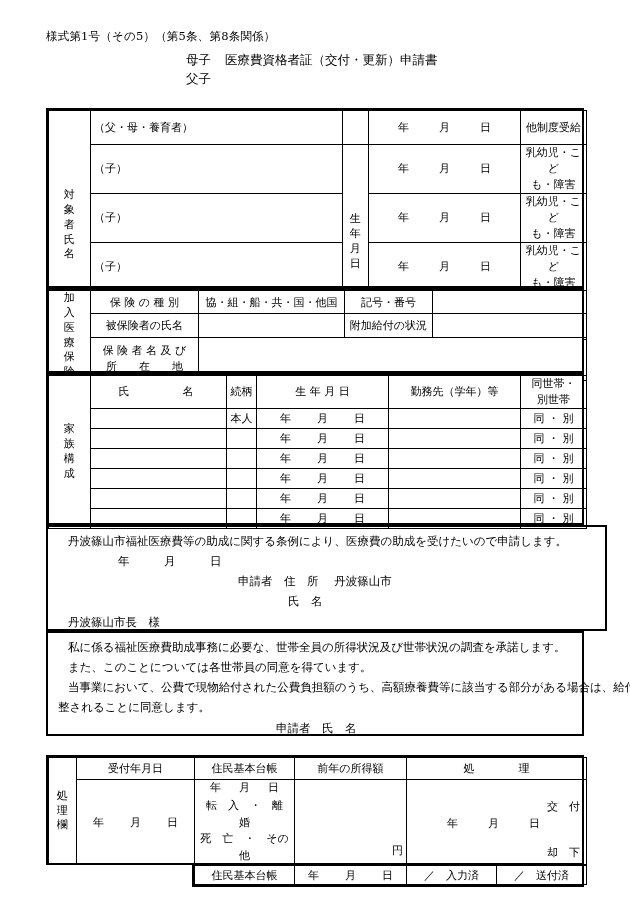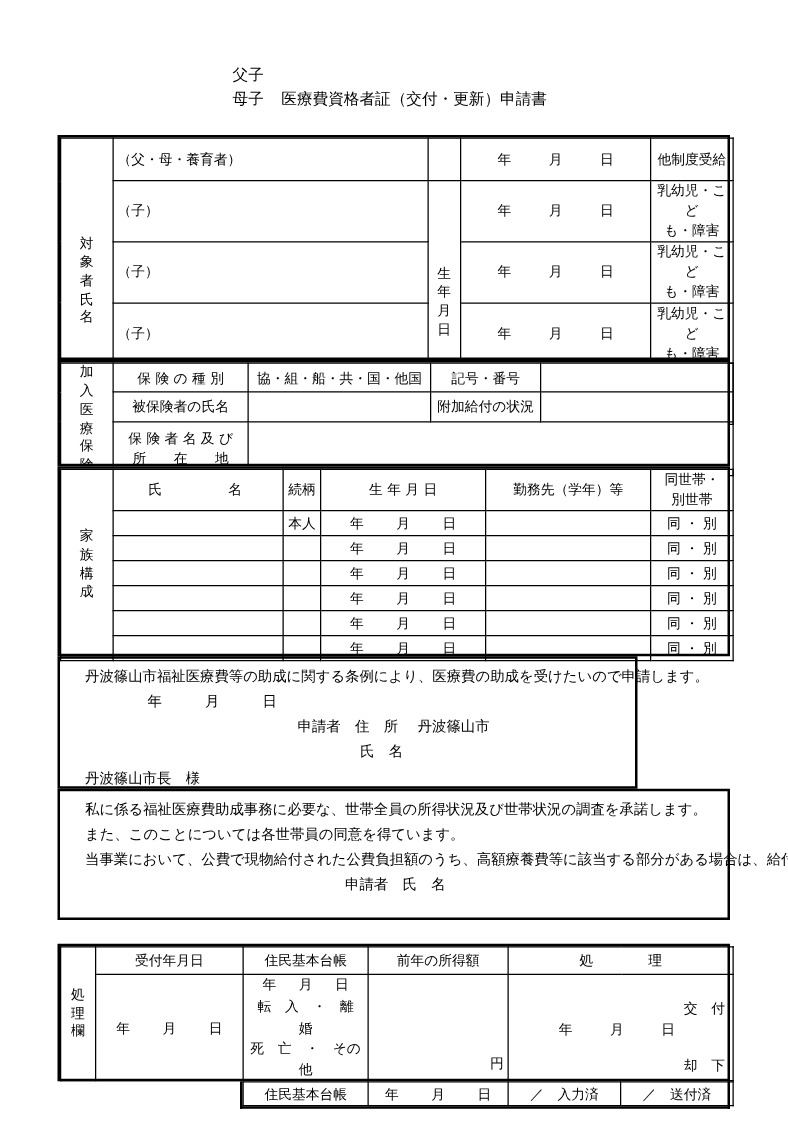--- a/index.html
+++ b/index.html
@@ -106,26 +106,27 @@
   .indent1 { padding-left: 10px; }
   .center-ish { padding-left: 180px; }
   .tel-line { padding-left: 250px; }
   .sig-line { padding-left: 218px; }
 </style>
 </head>
 <body>
 
 <div class="page">
 
+  <div class="form-no">様式第1号（その5）（第5条、第8条関係）</div>
 
   <div class="title-block">
-    <span class="title-line">父子</span>
     <span class="title-line">
       <span>母子</span><span class="main">医療費資格者証（交付・更新）申請書</span>
     </span>
+    <span class="title-line">父子</span>
   </div>
 
   <div class="frame" style="left:46px; top:108px; width:538px; height:180px;">
     <table class="grid">
       <colgroup>
         <col style="width:42px">
         <col style="width:252px">
         <col style="width:26px">
         <col style="width:152px">
         <col style="width:66px">
@@ -369,35 +370,36 @@
               <span>日</span>
             </div>
           </td>
           <td class="l nobot"></td>
           <td class="c noright nobot">同 ・ 別</td>
         </tr>
       </tbody>
     </table>
   </div>
 
-  <div class="textblock" style="left:46px; top:525px; width:464px; height:106px;">
+  <div class="textblock" style="left:46px; top:525px; width:561px; height:106px;">
     <p class="indent1">丹波篠山市福祉医療費等の助成に関する条例により、医療費の助成を受けたいので申請します。</p>
     <p style="padding-left:60px;">年　　　月　　　日</p>
     <p class="center-ish">
       <span>申請者　住　所</span>
       <span style="margin-left:12px;">丹波篠山市</span>
     </p>
     <p style="padding-left:230px;">氏　名</p>
     <p class="indent1">丹波篠山市長　様</p>
   </div>
 
   <div class="textblock" style="left:46px; top:631px; width:538px; height:105px;">
     <p class="indent1">私に係る福祉医療費助成事務に必要な、世帯全員の所得状況及び世帯状況の調査を承諾します。</p>
     <p class="indent1">また、このことについては各世帯員の同意を得ています。</p>
     <p class="indent1">当事業において、公費で現物給付された公費負担額のうち、高額療養費等に該当する部分がある場合は、給付調</p>
+    <p>整されることに同意します。</p>
     <p class="sig-line">申請者　氏　名</p>
   </div>
 
   <div class="frame" style="left:46px; top:755px; width:538px; height:110px;">
     <table class="grid">
       <colgroup>
         <col style="width:28px">
         <col style="width:118px">
         <col style="width:100px">
         <col style="width:112px">

